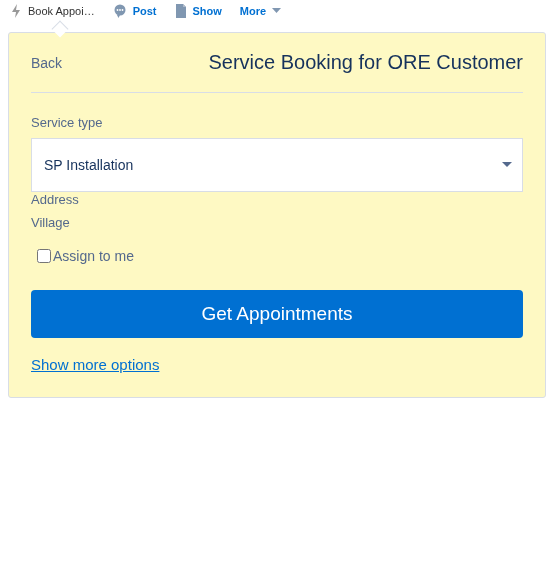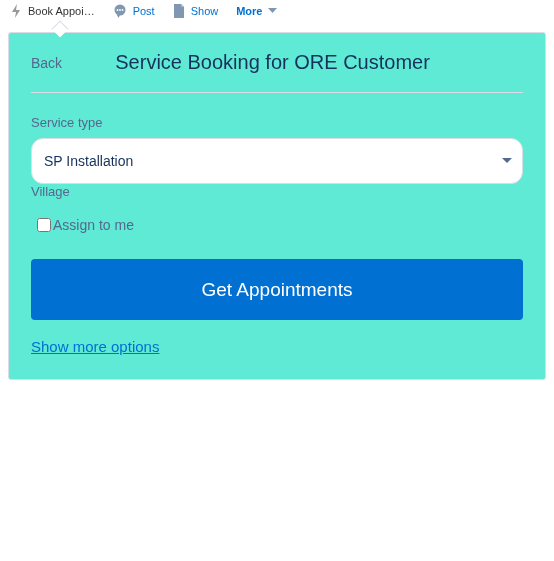--- a/index.html
+++ b/index.html
@@ -13,75 +13,75 @@
     color: #54698d;
     position: relative;
   }
   .tab {
     display: flex;
     align-items: center;
     gap: 6px;
     cursor: pointer;
   }
   .tab.active { color: #333; font-weight: 500; }
-  .tab.link { color: #0070d2; }
+  .tab.link { color: #0070d2; font-weight: bold; }
   .tab.more { color: #0070d2; font-weight: 600; justify-content: space-between; }
   .icon { display: inline-flex; align-items: center; justify-content: center; }
   .tab-caret {
     position: absolute;
     top: 23px;
     left: 54px;
     width: 12px;
     height: 12px;
     background: #fff;
     border-left: 1px solid #d8dde6;
     border-top: 1px solid #d8dde6;
     transform: rotate(45deg);
     z-index: 2;
   }
   .panel {
     margin: 8px 8px 0 8px;
     border: 1px solid #d8dde6;
     border-radius: 3px;
-    background: #5eead4;
+    background: #fef9c3;
     padding: 18px 22px 24px 22px;
     position: relative;
   }
   .panel-header {
     display: flex;
     align-items: center;
     padding-bottom: 18px;
     border-bottom: 1px solid #d8dde6;
     margin-bottom: 22px;
   }
   .back {
     font-size: 14px;
     color: #54698d;
     cursor: pointer;
   }
   .title {
     flex: 1;
-    text-align: center;
+    text-align: right;
     font-size: 20px;
     font-weight: 400;
     color: #16325c;
     margin-left: -40px;
   }
   .field { }
   .field-label {
     font-size: 13px;
     color: #54698d;
     margin-bottom: 8px;
     display: block;
   }
   .select, .text-input {
     width: 100%;
-    height: 46px;
+    height: 54px;
     border: 1px solid #d8dde6;
-    border-radius: 12px;
+    border-radius: 0;
     background: #fff;
     padding: 0 36px 0 12px;
     font-size: 14px;
     color: #16325c;
     position: relative;
     display: flex;
     align-items: center;
     cursor: pointer;
   }
   .select .caret, .text-input .pin {
@@ -96,21 +96,21 @@
     display: flex;
     align-items: center;
     gap: 2px;
     margin: 18px 0 26px 6px;
     font-size: 14px;
     color: #54698d;
   }
   .check-row input { width: 14px; height: 14px; }
   .primary-btn {
     width: 100%;
-    height: 61px;
+    height: 48px;
     background: #0070d2;
     color: #fff;
     border: none;
     border-radius: 4px;
     font-size: 19px;
     font-weight: 400;
     cursor: pointer;
     margin-bottom: 18px;
   }
   .more-options {
@@ -179,20 +179,21 @@
       <span>SP Installation</span>
       <span class="caret icon">
         <svg width="10" height="6" viewBox="0 0 10 6">
             <path d="M0 0 L5 5 L10 0 Z" fill="#54698d"></path>
           </svg>
       </span>
     </div>
   </div>
 
   <div class="field">
+    <span class="field-label">Address</span>
   </div>
 
   <div class="field">
     <span class="field-label">Village</span>
   </div>
 
   <label class="check-row">
     <input type="checkbox" style="">
     <span>Assign to me</span>
   </label>

